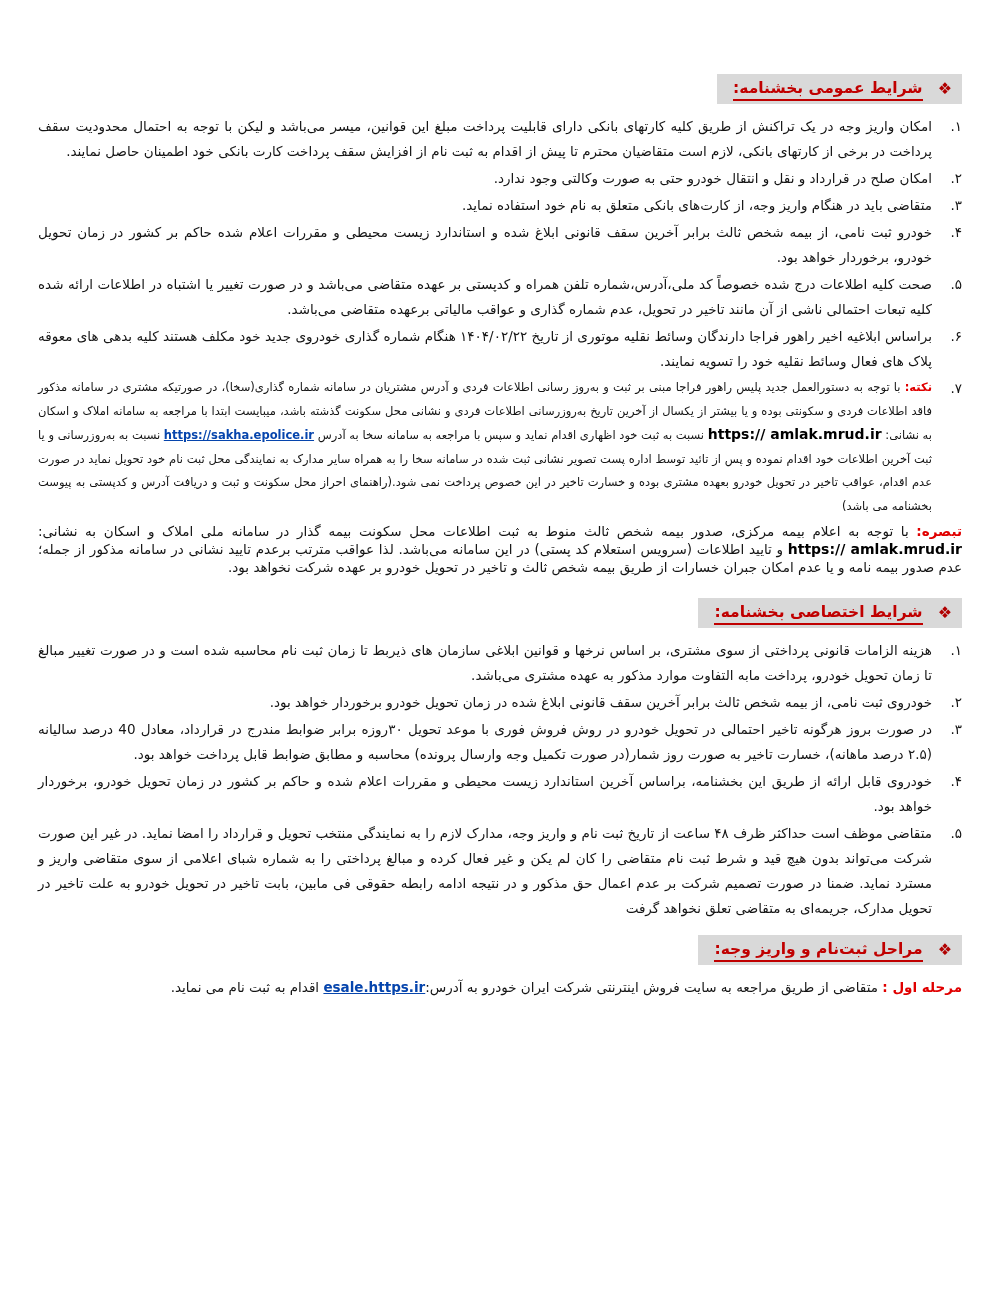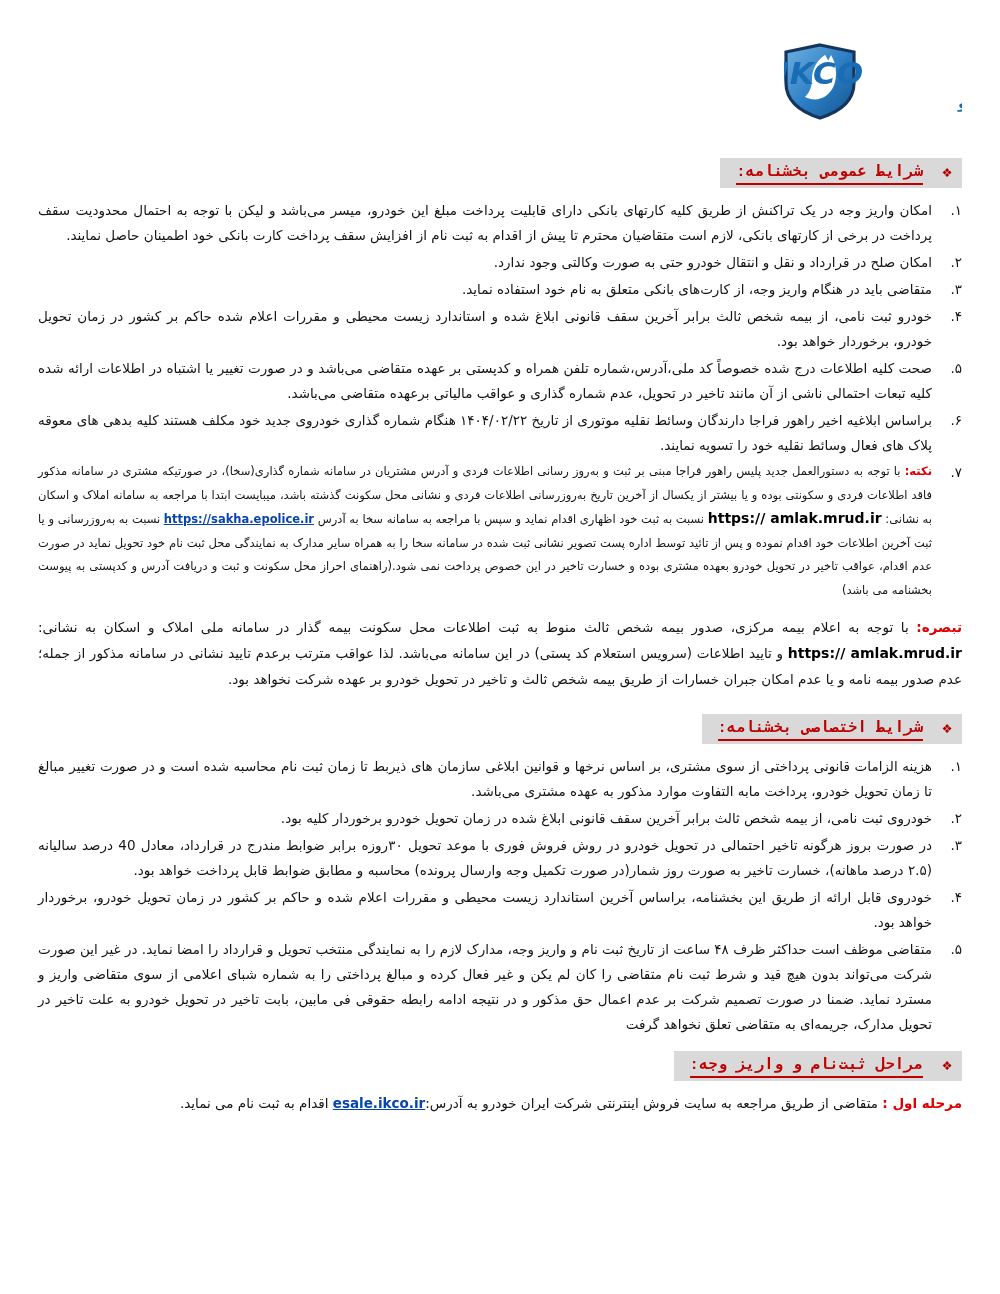--- a/index.html
+++ b/index.html
@@ -13,75 +13,55 @@
     overflow:hidden;
     font-family:"DejaVu Sans","Liberation Sans",sans-serif;
     color:#141414;
   }
   
   .header{display:flex;justify-content:space-between;align-items:flex-start;margin-bottom:20px;}
   .meta{width:190px;margin-top:10px;text-align:right;font-weight:bold;font-size:12.5px;line-height:17px;color:#000;}
   .meta div{white-space:nowrap;}
   .logo-box{width:178px;flex:0 0 auto;margin-left:2px;}
   
-  .sec-head{display:inline-block;background:#d9d9d9;padding:4px 10px 6px 16px;margin:12px 0 8px 0;font-family:Liberation Mono, monospace;}
+  .sec-head{display:inline-block;background:#d9d9d9;padding:4px 10px 6px 16px;margin:12px 0 8px 0;}
   .bullet{color:#b00000;font-size:16px;vertical-align:middle;margin-left:10px;}
   .sec-title{color:#c00000;font-weight:bold;font-size:15.5px;border-bottom:2px solid #c00000;padding-bottom:2px;}
   
   .list{margin:0;}
   .li{display:flex;margin:2px 0;}
   .num{flex:0 0 24px;text-align:right;font-size:13.5px;line-height:25px;padding-left:6px;}
   .txt{flex:1;margin:0;font-size:13.5px;line-height:25px;text-align:justify;}
   .txt.small{font-size:11.5px;line-height:23.5px;}
-  .para{font-size:13.5px;line-height:26px;text-align:justify;margin:12px 0 10px 0;}
+  .para{font-size:13.5px;line-height:18px;text-align:justify;margin:4px 0 10px 0;}
   .red{color:#e00000;font-weight:bold;}
   .url{font-weight:bold;color:#000;direction:ltr;unicode-bidi:embed;font-size:14px;white-space:nowrap;}
   .link{color:#0645ad;text-decoration:underline;font-weight:bold;direction:ltr;unicode-bidi:embed;white-space:nowrap;cursor:pointer;}
   .bnum{font-weight:normal;}
   .step-para{font-size:13.5px;line-height:25px;text-align:justify;margin:2px 0;}
   .steps-block{padding-left:2px;}
 </style>
 </head>
 <body>
 
 <div class="page">
 
   <div class="header">
-    <div class="logo-box">
-      <svg width="178" height="80" viewBox="0 0 178 80">
-        <defs>
-          <linearGradient id="shieldGrad" x1="0" y1="0" x2="1" y2="1">
-            <stop offset="0" stop-color="#6fb1e2"></stop>
-            <stop offset="0.55" stop-color="#2a7cc2"></stop>
-            <stop offset="1" stop-color="#14568f"></stop>
-          </linearGradient>
-        </defs>
-        <g>
-          <path d="M36 3 L70 10 V41 C70 59 55 70 36 76 C17 70 2 59 2 41 V10 Z" fill="url(#shieldGrad)" stroke="#16355e" stroke-width="3.2"></path>
-          <path d="M47 13 C50 18 52 24 52 31 C52 41 49 48 43 53 C37 58 28 59 21 55
-                   C26 50 28 44 28 37 C28 27 33 18 41 13 L44 19 L47 13 Z" fill="#ffffff"></path>
-          <path d="M41 13 L38 22 L45 20 Z" fill="#ffffff"></path>
-          <circle cx="34" cy="30" r="2" fill="#2a7cc2"></circle>
-        </g>
-        <text x="80" y="42" font-family="DejaVu Sans, Liberation Sans, sans-serif" font-size="31" font-weight="bold" font-style="italic" letter-spacing="1" fill="#1a6db5">IKCO</text>
-        <text x="174" y="66" text-anchor="end" font-family="DejaVu Sans, Liberation Sans, sans-serif" font-size="15" font-weight="bold" fill="#1a6db5">ایران‌خودرو</text>
-      </svg>
-    </div>
   </div>
 
   <div>
     <div class="sec-head">
       <span class="bullet">❖</span>
       <span class="sec-title">شرایط عمومی بخشنامه:</span>
     </div>
 
     <div class="list">
       <div class="li">
         <span class="num">۱.</span>
-        <p class="txt">امکان واریز وجه در یک تراکنش از طریق کلیه کارتهای بانکی دارای قابلیت پرداخت مبلغ این خودرو،  میسر می‌باشد و لیکن با توجه به احتمال محدودیت سقف پرداخت در برخی از کارتهای بانکی، لازم است متقاضیان محترم تا پیش از اقدام به ثبت نام از افزایش سقف پرداخت کارت بانکی خود اطمینان حاصل نمایند.</p>
+        <p class="txt">امکان واریز وجه در یک تراکنش از طریق کلیه کارتهای بانکی دارای قابلیت پرداخت مبلغ این قوانین،  میسر می‌باشد و لیکن با توجه به احتمال محدودیت سقف پرداخت در برخی از کارتهای بانکی، لازم است متقاضیان محترم تا پیش از اقدام به ثبت نام از افزایش سقف پرداخت کارت بانکی خود اطمینان حاصل نمایند.</p>
       </div>
       <div class="li">
         <span class="num">۲.</span>
         <p class="txt">امکان صلح در قرارداد و نقل و انتقال خودرو حتی به صورت وکالتی وجود ندارد.</p>
       </div>
       <div class="li">
         <span class="num">۳.</span>
         <p class="txt">متقاضی باید در هنگام واریز وجه، از کارت‌های بانکی متعلق به نام خود استفاده نماید.</p>
       </div>
       <div class="li">
@@ -111,21 +91,21 @@
       <span class="sec-title">شرایط اختصاصی بخشنامه:</span>
     </div>
 
     <div class="list">
       <div class="li">
         <span class="num">۱.</span>
         <p class="txt">هزینه الزامات قانونی پرداختی از سوی مشتری، بر اساس نرخها و قوانین ابلاغی سازمان های ذیربط تا زمان ثبت نام محاسبه شده است و در صورت تغییر مبالغ تا زمان تحویل خودرو، پرداخت مابه التفاوت موارد مذکور به عهده مشتری می‌باشد.</p>
       </div>
       <div class="li">
         <span class="num">۲.</span>
-        <p class="txt">خودروی ثبت نامی، از بیمه شخص ثالث برابر آخرین سقف قانونی ابلاغ شده در زمان تحویل خودرو برخوردار کلیه بود.</p>
+        <p class="txt">خودروی ثبت نامی، از بیمه شخص ثالث برابر آخرین سقف قانونی ابلاغ شده در زمان تحویل خودرو برخوردار خواهد بود.</p>
       </div>
       <div class="li">
         <span class="num">۳.</span>
         <p class="txt">در صورت بروز هرگونه تاخیر احتمالی در تحویل خودرو در روش فروش فوری با موعد تحویل ۳۰روزه برابر ضوابط مندرج در قرارداد، معادل 40 درصد سالیانه (۲.۵ درصد ماهانه)، خسارت تاخیر به صورت روز شمار(در صورت تکمیل وجه وارسال پرونده) محاسبه و مطابق ضوابط قابل پرداخت خواهد بود.</p>
       </div>
       <div class="li">
         <span class="num">۴.</span>
         <p class="txt">خودروی قابل ارائه از طریق این بخشنامه، براساس آخرین استاندارد زیست محیطی و مقررات اعلام شده و حاکم بر کشور در زمان تحویل خودرو، برخوردار خواهد بود.</p>
       </div>
       <div class="li">
@@ -134,17 +114,17 @@
       </div>
     </div>
   </div>
 
   <div class="steps-block">
     <div class="sec-head">
       <span class="bullet">❖</span>
       <span class="sec-title">مراحل ثبت‌نام و واریز وجه:</span>
     </div>
 
-    <p class="step-para"><span class="red">مرحله اول :</span><span> متقاضی از طریق مراجعه به  سایت فروش اینترنتی شرکت ایران خودرو به آدرس:</span><a class="link">esale.ikco.ir</a><span> اقدام  به ثبت نام می نماید.</span></p>
+    <p class="step-para"><span class="red">مرحله اول :</span><span> متقاضی از طریق مراجعه به  سایت فروش اینترنتی شرکت ایران خودرو به آدرس:</span><a class="link">esale.https.ir</a><span> اقدام  به ثبت نام می نماید.</span></p>
 
   </div>
 
 </div>
 
 </body></html>

